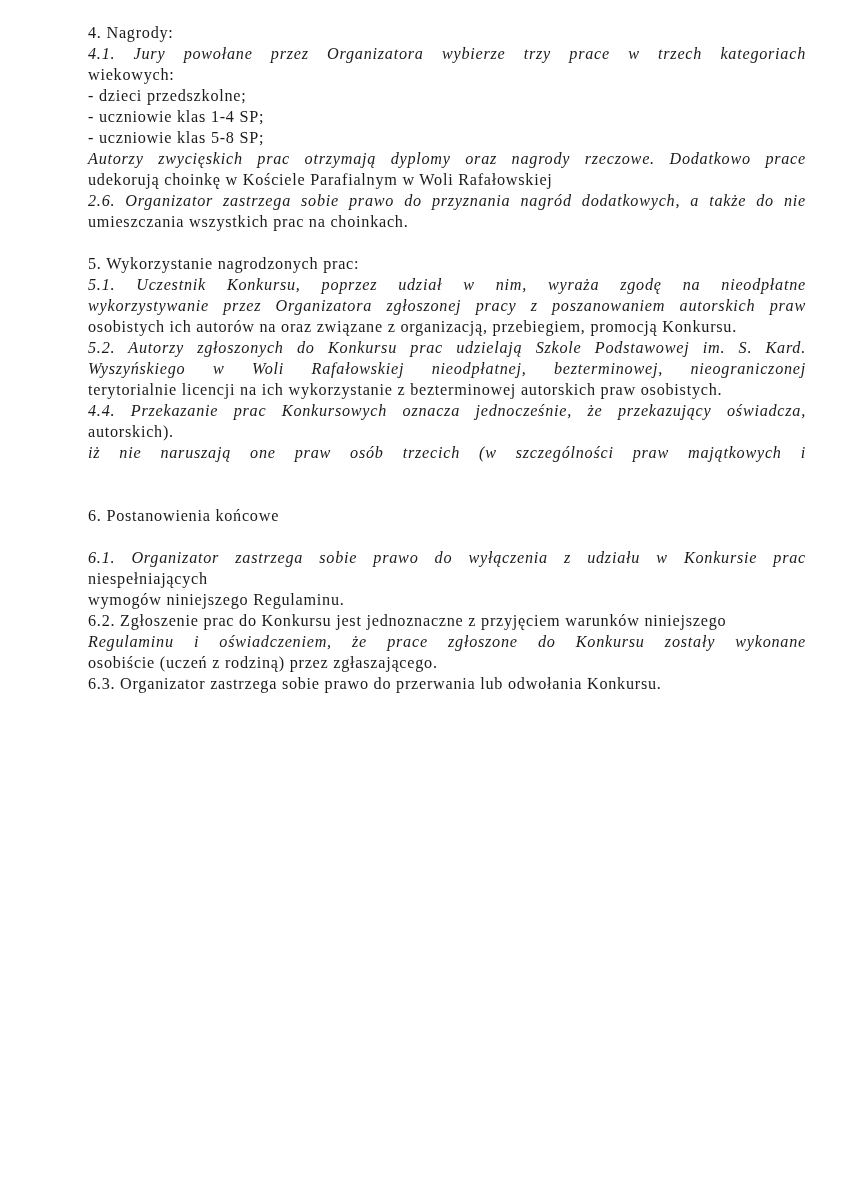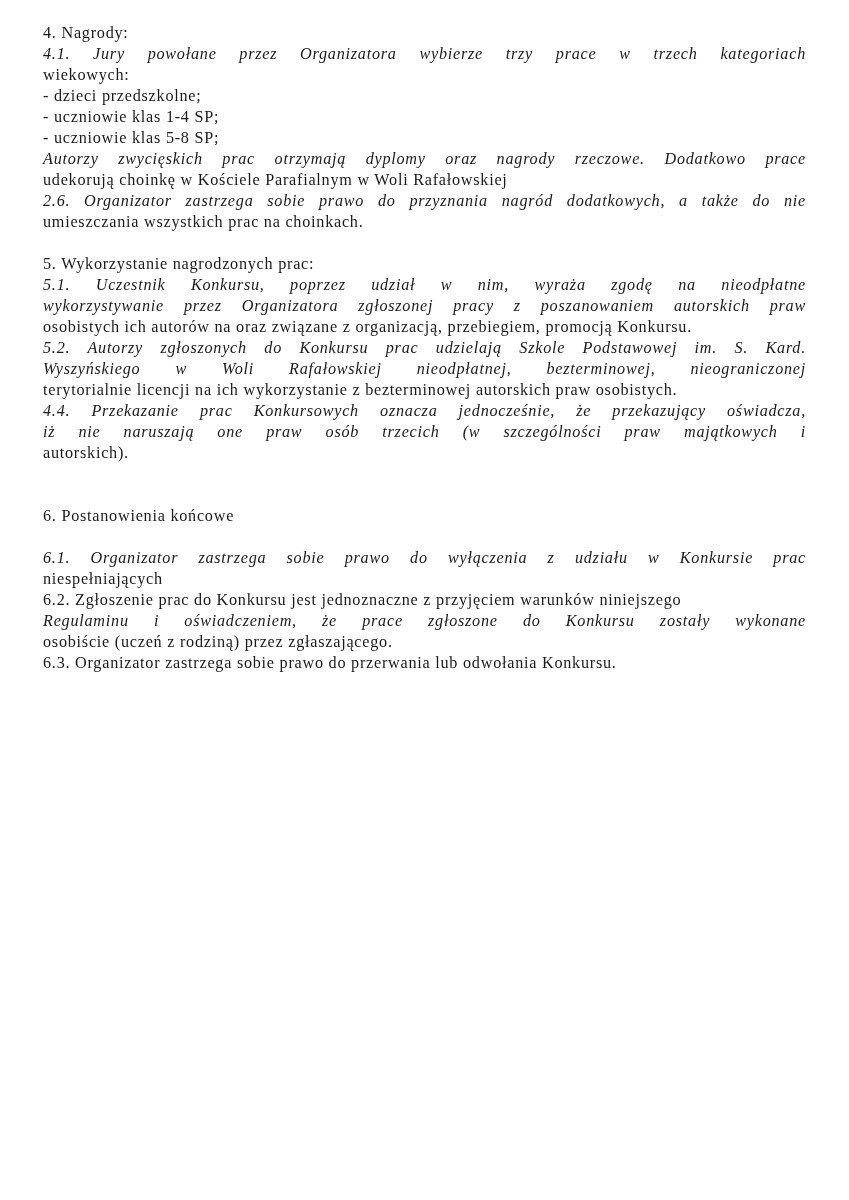--- a/index.html
+++ b/index.html
@@ -3,21 +3,21 @@
 <meta charset="utf-8">
 <style>
   html, body { margin: 0; padding: 0; background: #ffffff; }
   body { width: 849px; height: 1200px; position: relative; overflow: hidden; }
   .page {
     position: absolute; left: 43px; top: 23px; width: 763px;
     font-family: "Liberation Serif", "DejaVu Serif", serif;
     font-size: 16.2px; line-height: 21px; color: #1a1a1a;
     letter-spacing: 0.75px;
   }
-  .line { display: block; white-space: nowrap; }
+  .line { display: block; white-space: nowrap; margin-left: 45px; }
   .just { text-align: justify; text-align-last: justify; white-space: normal; font-style: italic; }
   .blank { height: 21px; }
   .blank2 { height: 42px; }
 </style>
 </head>
 <body>
 
 <div class="page">
 
   <div>
@@ -37,29 +37,30 @@
 
   <div>
     <span class="line">5. Wykorzystanie nagrodzonych prac:</span>
     <span class="line just">5.1. Uczestnik Konkursu, poprzez udział w nim, wyraża zgodę na nieodpłatne</span>
     <span class="line just">wykorzystywanie przez Organizatora zgłoszonej pracy z poszanowaniem autorskich praw</span>
     <span class="line">osobistych ich autorów na oraz związane z organizacją, przebiegiem, promocją Konkursu.</span>
     <span class="line just">5.2. Autorzy zgłoszonych do Konkursu prac udzielają Szkole Podstawowej im. S. Kard.</span>
     <span class="line just">Wyszyńskiego w Woli Rafałowskiej nieodpłatnej, bezterminowej, nieograniczonej</span>
     <span class="line">terytorialnie licencji na ich wykorzystanie z bezterminowej autorskich praw osobistych.</span>
     <span class="line just">4.4. Przekazanie prac Konkursowych oznacza jednocześnie, że przekazujący oświadcza,</span>
+    <span class="line">autorskich).</span>
     <span class="line just">iż nie naruszają one praw osób trzecich (w szczególności praw majątkowych i</span>
-    <span class="line">autorskich).</span>
   </div>
 
   <div class="blank2"></div>
 
   <div>
     <span class="line">6. Postanowienia końcowe</span>
     <div class="blank"></div>
     <span class="line just">6.1. Organizator zastrzega sobie prawo do wyłączenia z udziału w Konkursie prac</span>
     <span class="line">niespełniających</span>
+    <span class="line">wymogów niniejszego Regulaminu.</span>
     <span class="line">6.2. Zgłoszenie prac do Konkursu jest jednoznaczne z przyjęciem warunków niniejszego</span>
     <span class="line just">Regulaminu i oświadczeniem, że prace zgłoszone do Konkursu zostały wykonane</span>
     <span class="line">osobiście (uczeń z rodziną) przez zgłaszającego.</span>
     <span class="line">6.3. Organizator zastrzega sobie prawo do przerwania lub odwołania Konkursu.</span>
   </div>
 </div>
 
 </body></html>

